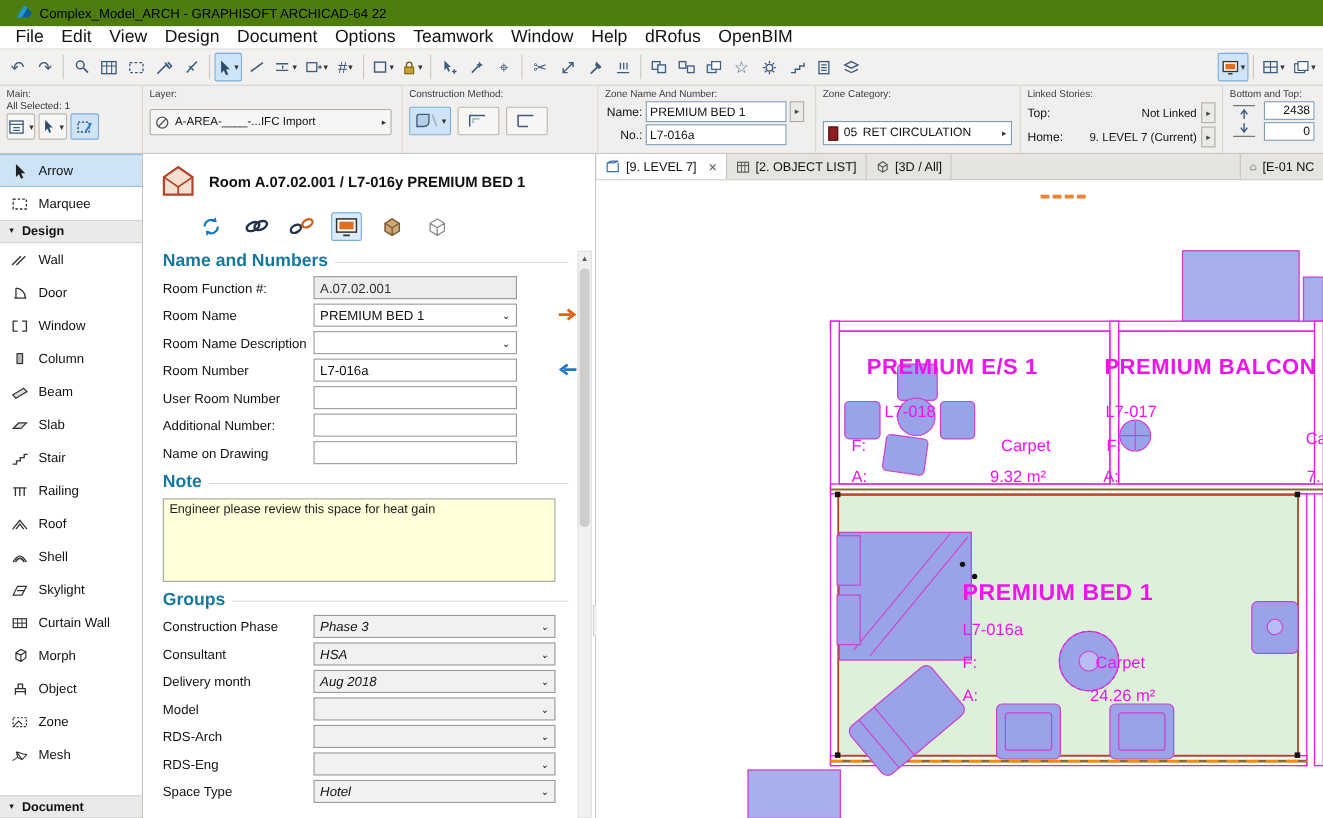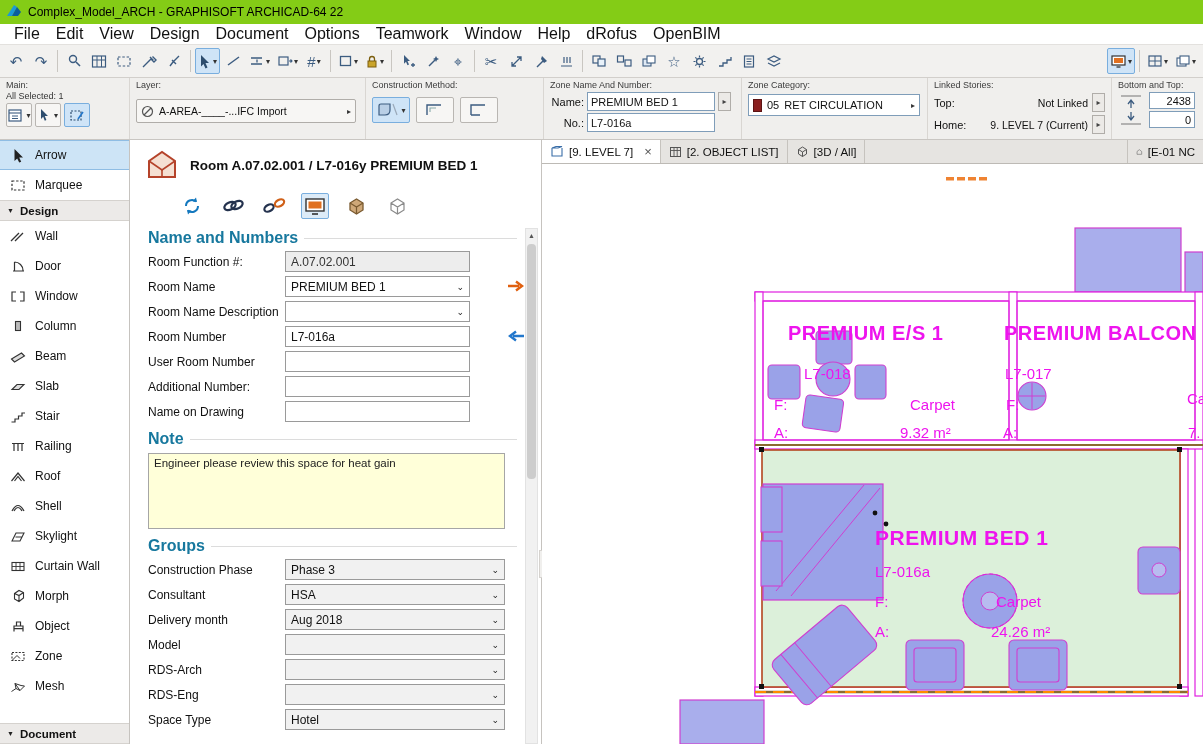--- a/index.html
+++ b/index.html
@@ -1,21 +1,21 @@
 <!DOCTYPE html>
 <html><head>
 <meta charset="utf-8">
 <style>
   * { margin:0; padding:0; box-sizing:border-box; }
   html,body { width:1203px; height:744px; overflow:hidden; }
   body { font-family:"Liberation Sans",sans-serif; font-size:12px; background:#fff; color:#111; }
   .app { position:relative; width:1203px; height:744px; overflow:hidden; background:#fff; }
 
   
-  .titlebar { height:24px; display:flex; align-items:center; gap:6px; padding:0 6px; background:#84cc16; }
+  .titlebar { height:24px; display:flex; align-items:center; gap:6px; padding:0 14px; background:#4d7c0f; }
   .titlebar .ttext { font-size:12px; color:#000; }
 
   
   .menubar { height:20px; display:flex; align-items:center; background:#fff; padding:0 6px; }
   .menu-item { padding:2px 8px; font-size:16px; cursor:default; }
 
   
   .toolbar { height:34px; background:#f2f1ef; border-top:1px solid #e3e1de; border-bottom:1px solid #d2cfcb; display:flex; align-items:center; padding:0 4px; gap:1px; }
   .tb { height:26px; min-width:24px; display:flex; align-items:center; justify-content:center; padding:0 2px; border:1px solid transparent; border-radius:2px; color:#3c5c80; }
   .tb .g { font-size:15px; line-height:1; }
@@ -42,21 +42,21 @@
   .ibbtn.sel { background:#cfe4f7; border-color:#79aede; }
   .layerbtn { margin-top:9px; height:24px; width:220px; background:#f7f6f4; border:1px solid #b0ada9; border-radius:2px; display:flex; align-items:center; gap:5px; padding:0 4px; font-size:10.5px; }
   .layerbtn .flex { flex:1; white-space:nowrap; overflow:hidden; }
   .cmrow { display:flex; gap:6px; margin-top:7px; align-items:center; }
   .cmbtn { height:26px; width:38px; background:#f7f6f4; border:1px solid #b9b6b2; border-radius:2px; display:flex; align-items:center; justify-content:center; }
   .cmbtn.sel { background:#cfe4f7; border-color:#79aede; }
   .znrow { display:flex; align-items:center; margin-top:2px; gap:3px; }
   .znrow .zlab { width:34px; text-align:right; font-size:11px; }
   .zninput { width:128px; height:19px; border:1px solid #7f9db9; background:#fff; font-size:11px; padding:0 3px; display:flex; align-items:center; white-space:nowrap; overflow:hidden; }
   .minibtn { width:13px; height:19px; border:1px solid #b0ada9; background:#eceae7; display:flex; align-items:center; justify-content:center; font-size:8px; color:#444; }
-  .zcbtn { margin-top:4px; height:22px; width:172px; border:1px solid #7f9db9; background:#fff; display:flex; align-items:center; gap:5px; padding:0 4px; font-size:11px; }
+  .zcbtn { margin-top:20px; height:22px; width:172px; border:1px solid #7f9db9; background:#fff; display:flex; align-items:center; gap:5px; padding:0 4px; font-size:11px; }
   .zcswatch { width:9px; height:13px; background:#8a1f1f; border:1px solid #5c1313; }
   .lsrow { display:flex; align-items:center; gap:4px; margin-top:3px; font-size:11px; }
   .lsrow .llab { width:34px; }
   .lsrow .lval { flex:1; text-align:right; white-space:nowrap; font-size:10.5px; }
   .btwrap { display:flex; gap:5px; margin-top:2px; }
   .btfields { display:flex; flex-direction:column; gap:2px; }
   .btfield { width:46px; height:17px; border:1px solid #7f9db9; background:#fff; font-size:11px; display:flex; align-items:center; justify-content:flex-end; padding:0 3px; }
 
   
   .content { display:flex; height:604px; position:relative; }
@@ -78,21 +78,21 @@
   .picons { display:flex; align-items:center; gap:13px; margin:6px 0 2px 48px; height:30px; }
   .pic { width:28px; height:26px; display:flex; align-items:center; justify-content:center; border:1px solid transparent; border-radius:2px; }
   .pic.sel { background:#dcebf8; border-color:#79aede; }
   .sect { margin:8px 24px 0 18px; }
   .secthead { color:#17789e; font-weight:bold; font-size:16px; display:flex; align-items:center; gap:6px; }
   .secthead:after { content:""; flex:1; height:1px; background:#dcdcdc; }
   .frow { display:flex; align-items:center; margin:4px 0; position:relative; height:21px; }
   .frow label { width:137px; font-size:12px; }
   .fld { height:21px; border:1px solid #9a9a9a; background:#fff; width:185px; display:flex; align-items:center; padding:0 5px; font-size:12px; white-space:nowrap; overflow:hidden; }
   .fld.ro { background:#ededed; color:#333; }
-  .fld.wide { width:220px; background:#f1f1f1; }
+  .fld.wide { width:220px; background:#f1f1f1;font-style:italic; }
   .fld .chev { margin-left:auto; font-size:9px; color:#222; }
   .rowarrow { position:absolute; left:358px; top:3px; }
   .notebox { margin-top:5px; width:357px; height:76px; border:1px solid #a6a6a6; background:#ffffd9; padding:3px 5px; font-size:11.5px; color:#222; }
   
   .pscroll { position:absolute; top:88px; right:3px; bottom:0; width:13px; background:#f1f1f1; border:1px solid #e2e2e2; display:flex; flex-direction:column; align-items:center; }
   .pscroll .sarrow { font-size:7px; color:#555; height:13px; display:flex; align-items:center; }
   .pscroll .sthumb { width:9px; height:235px; background:#cdcdcd; border-radius:4px; margin-top:2px; }
 
   
   .grip { position:absolute; left:539px; top:410px; width:9px; height:28px; display:flex; flex-direction:column; align-items:center; justify-content:center; gap:3px; background:#f0efed; border:1px solid #d5d2ce; }

